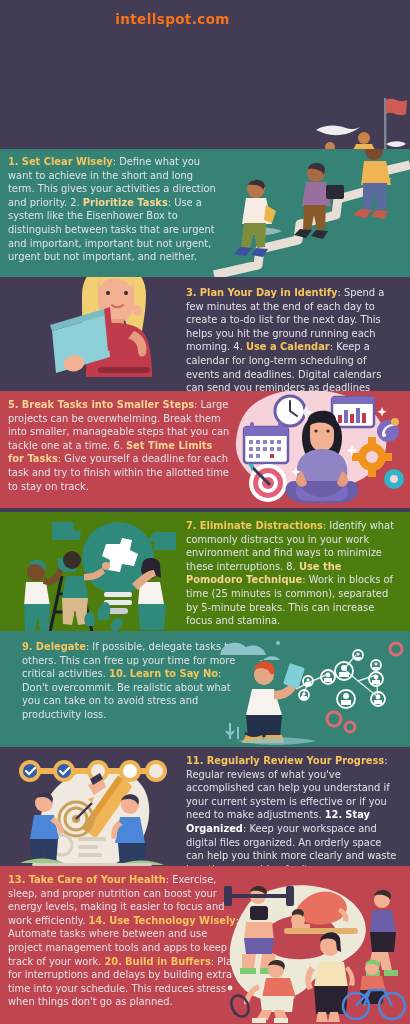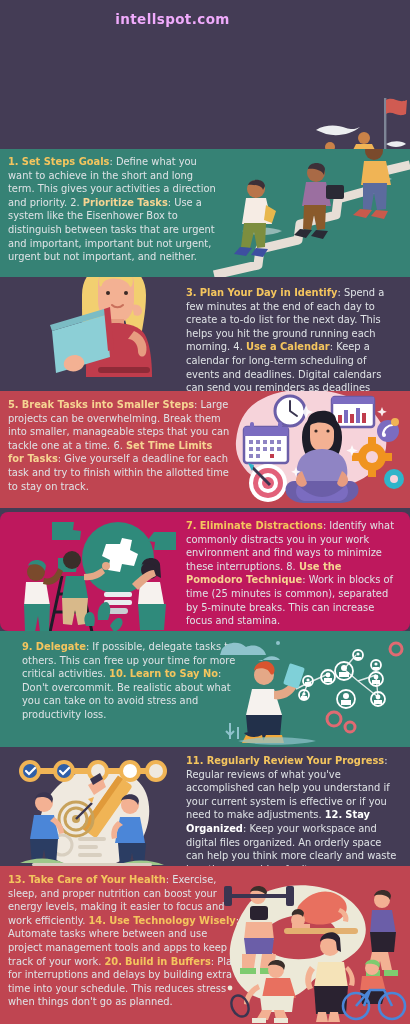--- a/index.html
+++ b/index.html
@@ -18,21 +18,21 @@
   .b-s2   {top:277px;height:118px; background:#443c55;}
   .b-s3   {top:391px;height:117px; background:#bf4551;}
   .b-s4   {top:512px;height:119px; background:#443c55;}
   .b-s5   {top:631px;height:116px; background:#368275;}
   .b-s6   {top:747px;height:119px; background:#443c55;}
   .b-s7   {top:866px;height:158px; background:#bf4551;}
 
   
   .site{
     position:absolute;top:11px;left:0;width:345px;text-align:center;
-    color:#f0abfc;font-size:13.5px;font-weight:700;letter-spacing:.4px;
+    color:#f97316;font-size:13.5px;font-weight:700;letter-spacing:.4px;
   }
   .hero-title{
     position:absolute;top:35px;left:22px;width:366px;text-align:center;
     color:#f6d492;font-weight:700;font-size:27px;line-height:32px;
     letter-spacing:.2px;font-family:"DejaVu Serif", serif;
   }
 
   
   .txt{position:absolute;color:#dfe3e6;font-size:9.9px;line-height:13.6px;}
   .k-gold{color:#f4c55e;font-weight:700;}
@@ -68,21 +68,21 @@
         <circle cx="64" cy="46" r="6" fill="#c98248"></circle>
         <path d="M56 52h16l4 8H52z" fill="#f0b455"></path>
         <circle cx="30" cy="55" r="5" fill="#c98248"></circle>
       </svg>
     </div>
   </div>
 
   <div class="band b-s1" style="background: rgb(54, 130, 117);">
     <div class="txt t1">
       <span class="k-gold">1.</span>
-      <span class="k-gold" style="color: rgb(244, 197, 94);">Set Steps Goals</span><span>: Define what you want to achieve in the short and long term. This gives your activities a direction and priority.</span>
+      <span class="k-gold" style="color: rgb(244, 197, 94);">Set Clear Wisely</span><span>: Define what you want to achieve in the short and long term. This gives your activities a direction and priority.</span>
       <span>2.</span>
       <span class="k-cream" style="color: rgb(246, 212, 146); margin-top: 48px;">Prioritize Tasks</span><span>: Use a system like the Eisenhower Box to distinguish between tasks that are urgent and important, important but not urgent, urgent but not important, and neither.</span>
     </div>
 
     <div class="ill" style="top:0px;left:212px;">
       <svg width="198" height="128" viewBox="0 0 198 128">
         <path d="M10 118c12-4 28-6 40-6V92h34V72h34V50h34V28h46v100z" fill="#2e7164" opacity="0"></path>
         <path d="M2 126l44-10 2-16 38-9 2-16 36-9 2-16 36-10 2-16 34-8" fill="none" stroke="#e7ded6" stroke-width="9" stroke-linejoin="round"></path>
         <path d="M30 82c14-5 30-4 40 0-10 5-26 6-40 0z" fill="#e0e6e9" opacity=".55"></path>
         <path d="M150 30c12-4 24-3 30 0-8 4-20 4-30 0z" fill="#e0e6e9" opacity=".55"></path>
@@ -253,21 +253,21 @@
         <g fill="#fff" opacity=".9">
           <path d="M74 16l2 5 5 2-5 2-2 5-2-5-5-2 5-2z"></path>
           <path d="M120 56l1.6 4 4 1.6-4 1.6-1.6 4-1.6-4-4-1.6 4-1.6z"></path>
           <path d="M64 78l1.4 3.4 3.4 1.4-3.4 1.4-1.4 3.4-1.4-3.4-3.4-1.4 3.4-1.4z"></path>
           <path d="M150 18l1.4 3.4 3.4 1.4-3.4 1.4-1.4 3.4-1.4-3.4-3.4-1.4 3.4-1.4z"></path>
         </g>
       </svg>
     </div>
   </div>
 
-  <div class="band b-s4" style="background: #be185d; border-radius: 8px;">
+  <div class="band b-s4" style="background: #4d7c0f;">
     <div class="txt t4">
       <span class="k-gold">7.</span>
       <span class="k-gold" style="color: rgb(244, 197, 94);">Eliminate Distractions</span><span>: Identify what commonly distracts you in your work environment and find ways to minimize these interruptions.</span>
       <span>8.</span>
       <span class="k-cream" style="color: rgb(246, 212, 146);">Use the Pomodoro Technique</span><span>: Work in blocks of time (25 minutes is common), separated by 5-minute breaks. This can increase focus and stamina.</span>
     </div>
 
     <div class="ill" style="top:2px;left:14px;">
       <svg width="178" height="120" viewBox="0 0 178 120">
 

